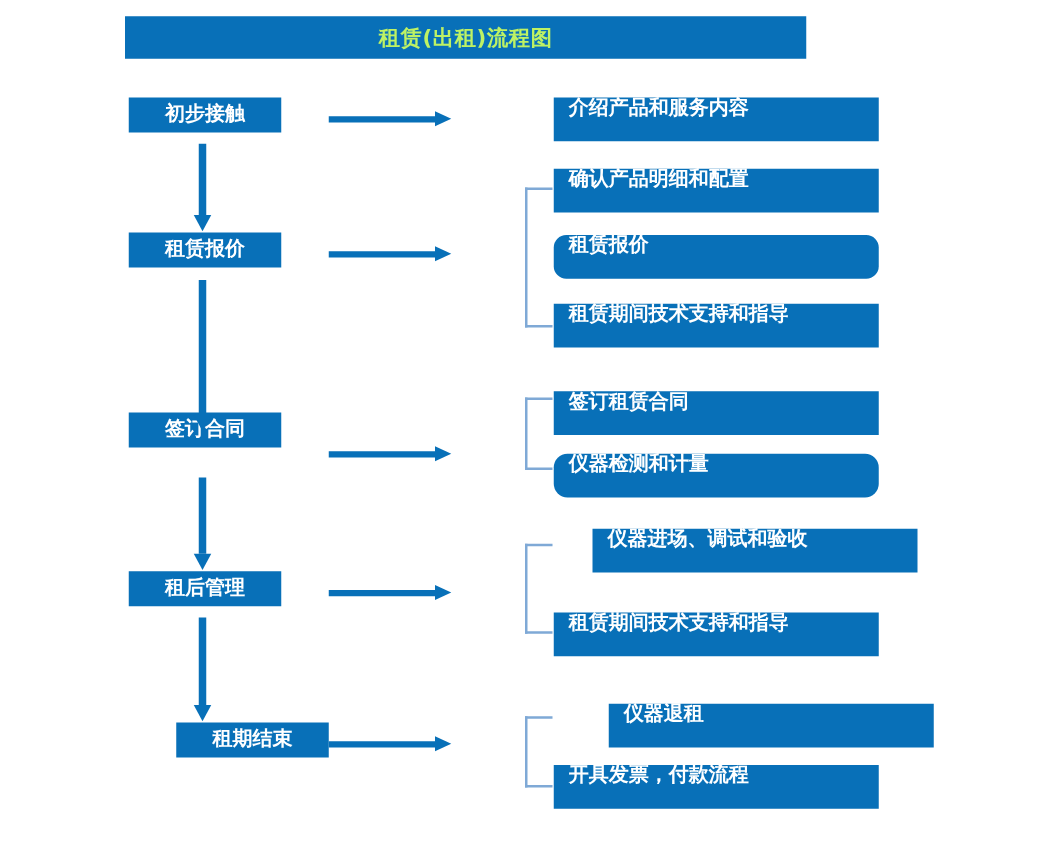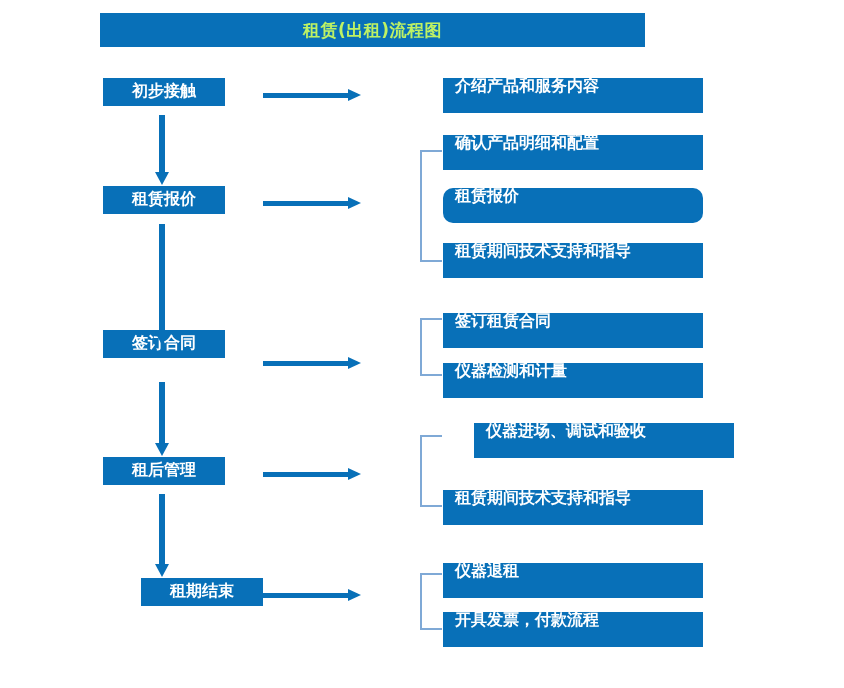--- a/index.html
+++ b/index.html
@@ -172,19 +172,19 @@
   <div class="bracket" style="top:150px; height:112px;"></div>
   <div class="bracket" style="top:318px; height:58px;"></div>
   <div class="bracket" style="top:435px; height:72px;"></div>
   <div class="bracket" style="top:573px; height:57px;"></div>
 
   <div class="node detail" style="top:78px;">介绍产品和服务内容</div>
   <div class="node detail" style="top:135px;">确认产品明细和配置</div>
   <div class="node detail" style="top:188px;border-radius:10px;">租赁报价</div>
   <div class="node detail" style="top:243px;">租赁期间技术支持和指导</div>
   <div class="node detail" style="top:313px;">签订租赁合同</div>
-  <div class="node detail" style="top:363px;">仪器检测和计量</div>
+  <div class="node detail" style="top:363px;border-radius:11px;">仪器检测和计量</div>
   <div class="node detail" style="top:423px;margin-left:31px;">仪器进场、调试和验收</div>
   <div class="node detail" style="top:490px;">租赁期间技术支持和指导</div>
-  <div class="node detail" style="top:563px;">仪器退租</div>
+  <div class="node detail" style="top:563px;margin-left:44px;">仪器退租</div>
   <div class="node detail" style="top:612px;">开具发票，付款流程</div>
 
 </div>
 
 </body></html>

